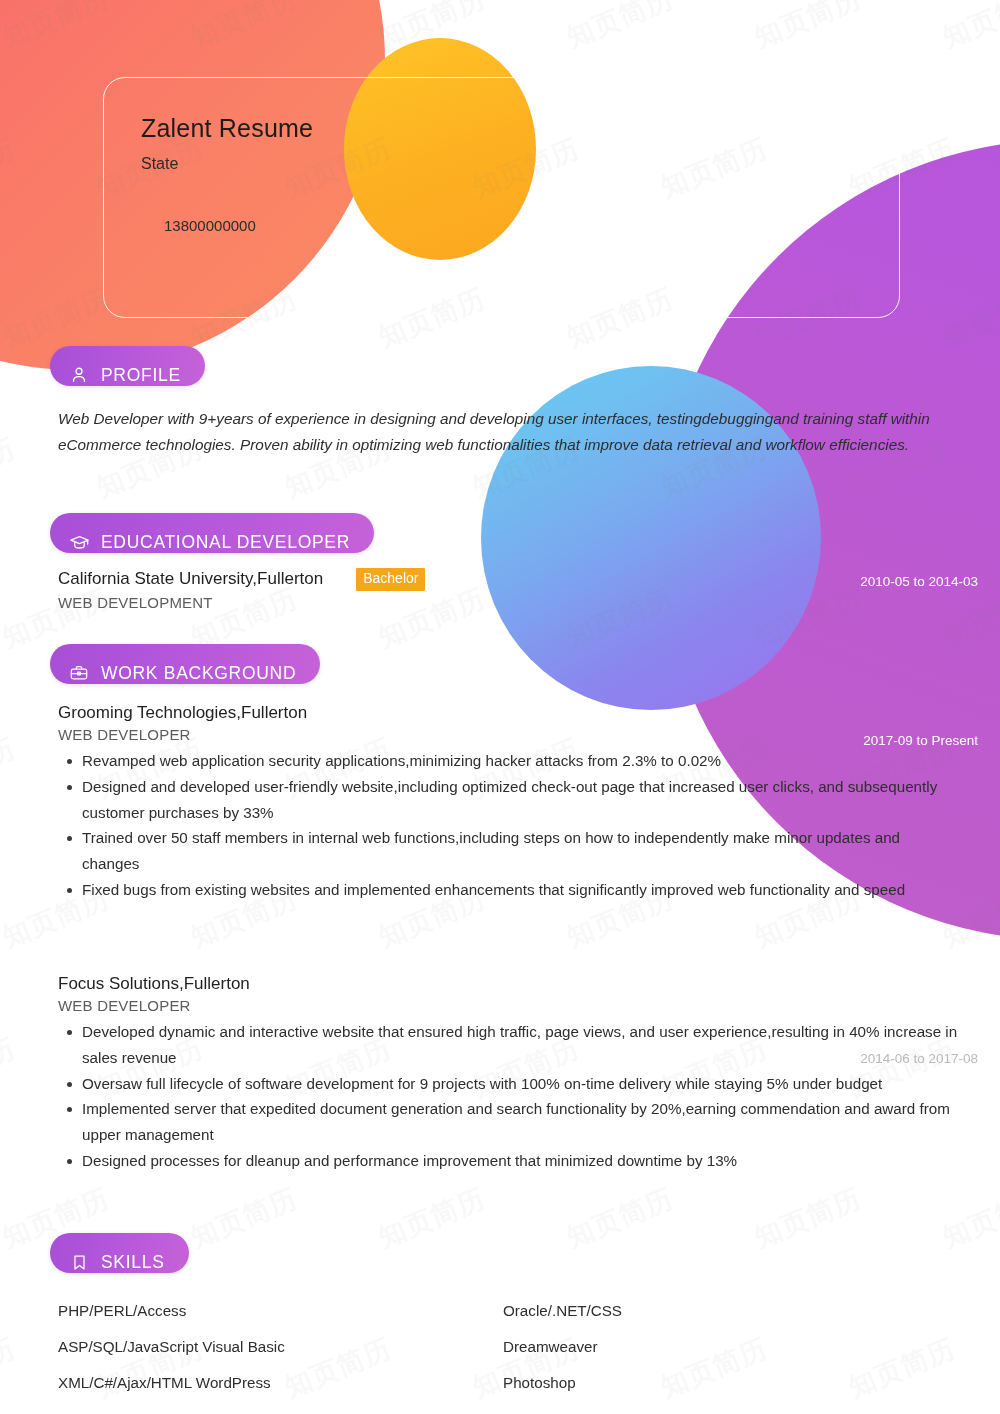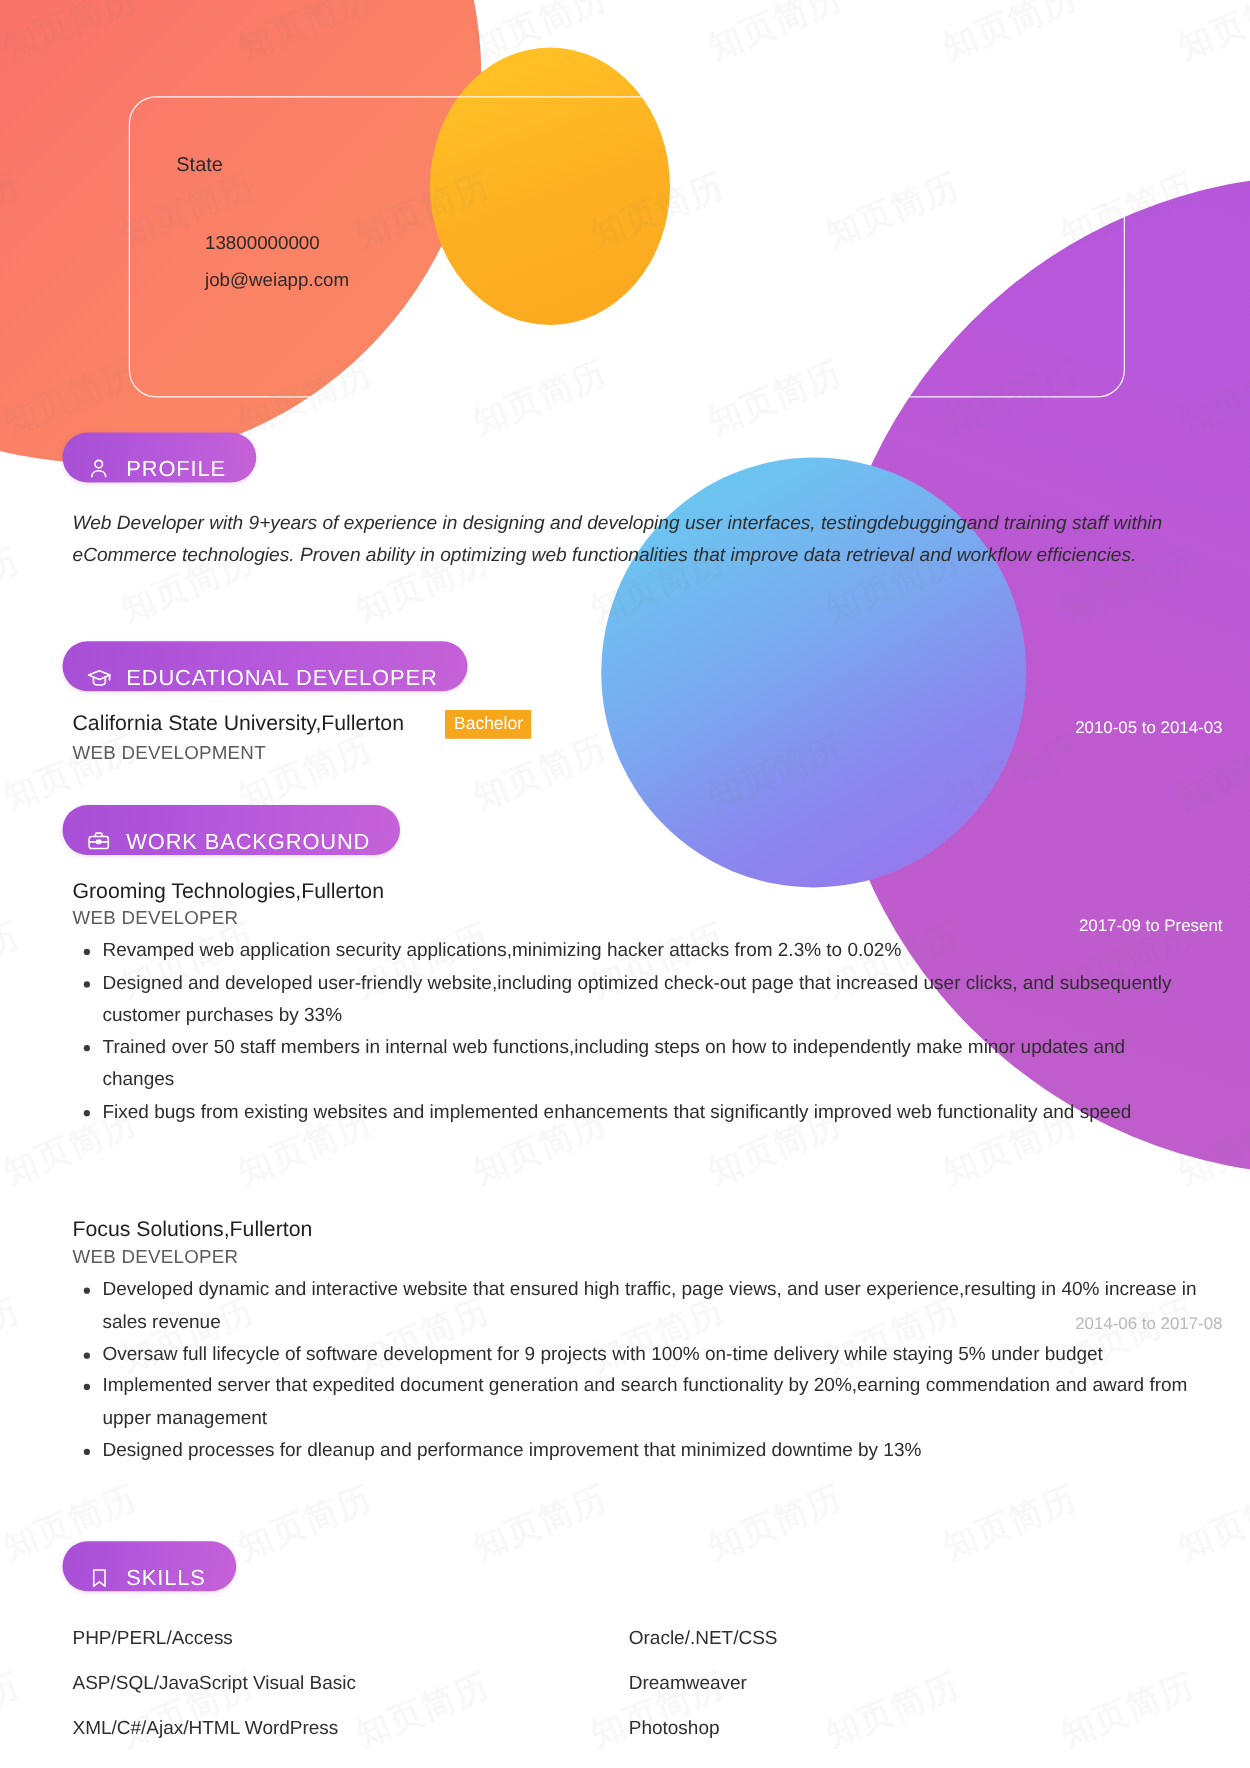--- a/index.html
+++ b/index.html
@@ -308,24 +308,24 @@
       <span class="wm" style="left: 94px; top: 1350px;">知页简历</span>
       <span class="wm" style="left: 282px; top: 1350px;">知页简历</span>
       <span class="wm" style="left: 470px; top: 1350px;">知页简历</span>
       <span class="wm" style="left: 658px; top: 1350px;">知页简历</span>
       <span class="wm" style="left: 846px; top: 1350px;">知页简历</span>
     </div>
 
   <div id="content">
 
     <div id="header-block">
+      <div id="name">Zalent Resume</div>
       <div id="gender">State</div>
       <div id="contact">
         <div>13800000000</div>
-        <div>job@weiapp.com</div>
       </div>
     </div>
 
     <div class="pill" style="left:50px; top:346px;">
       <span class="ico">
         <svg width="20" height="20" viewBox="0 0 24 24" fill="none" stroke="#ffffff" stroke-width="1.6" stroke-linecap="round" stroke-linejoin="round">
           <circle cx="12" cy="7.5" r="3.6"></circle>
           <path d="M5.4 19.5c0-3.5 2.9-5.6 6.6-5.6s6.6 2.1 6.6 5.6"></path>
         </svg>
       </span>

